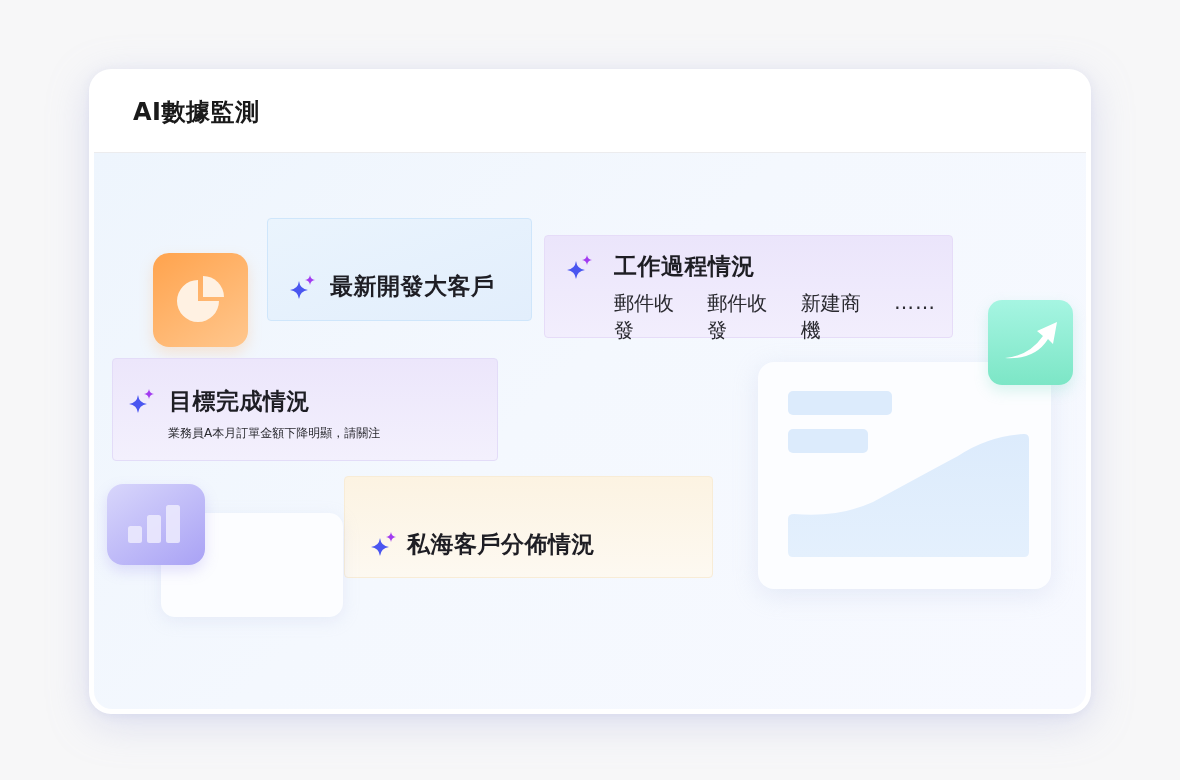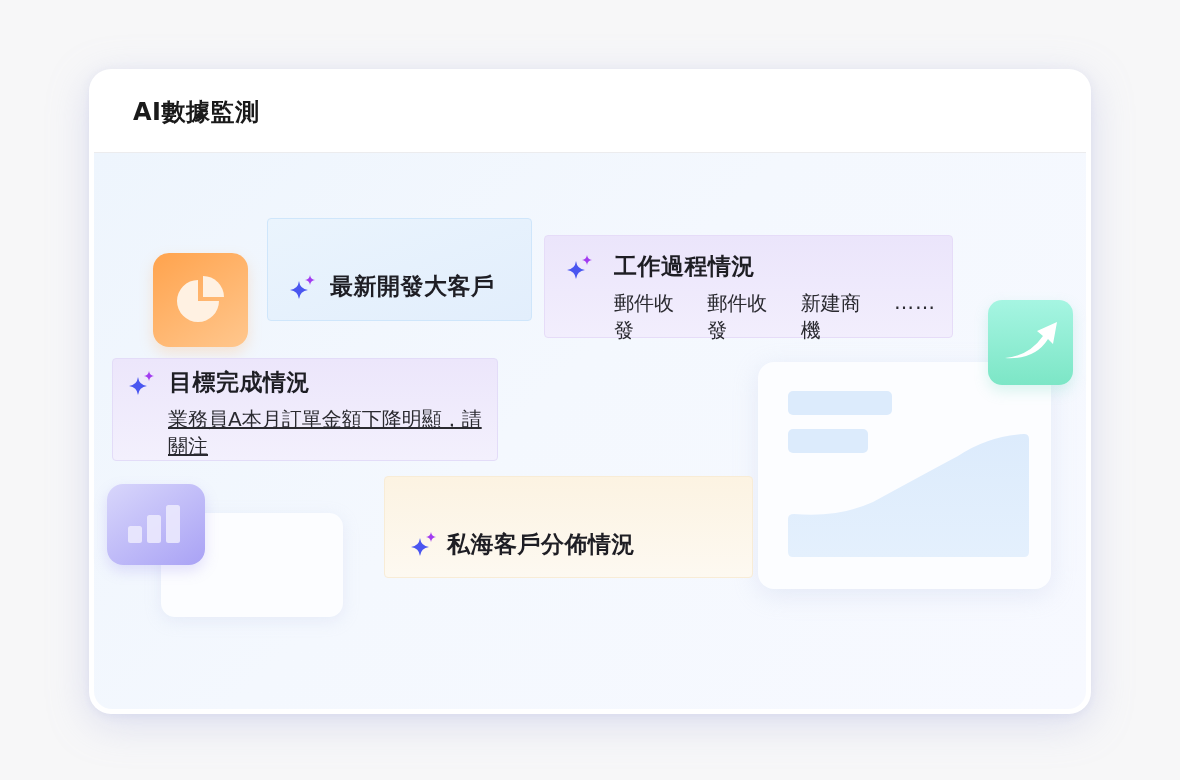--- a/index.html
+++ b/index.html
@@ -56,24 +56,24 @@
     .card-work .subs { display: flex; margin-left: 49px; margin-top: 8px; }
     .card-work .sub { font-size: 20px; color: #2a2a30; margin-right: 27px; }
     .card-work .sub.dots { margin-right: 0; letter-spacing: 1px; }
 
     .card-goal {
       left: 112px; top: 358px; width: 386px; height: 103px;
       background: linear-gradient(180deg, #ece6fb 0%, #f3f0fd 100%);
       border: 1.5px solid #e3dcf8;
       padding: 8px 0 0 14px;
     }
-    .card-goal .desc { font-size: 20px; color: #2a2a30; margin-left: 41px; margin-top: 8px; text-decoration: underline; }
+    .card-goal .desc { font-size: 12px; color: #2a2a30; margin-left: 41px; margin-top: 8px; }
 
     .card-private {
-      left: 384px; top: 476px; width: 369px; height: 102px;
+      left: 344px; top: 476px; width: 369px; height: 102px;
       background: linear-gradient(180deg, #fcf3e2 0%, #fdf9f1 100%);
       border: 1.5px solid #f8ecd6;
       padding: 34px 0 0 24px;
     }
 
     .icon-pie {
       left: 153px; top: 253px; width: 95px; height: 94px; border-radius: 16px;
       background: linear-gradient(145deg, #ffa34d 0%, #ffc78e 100%);
       box-shadow: 0 6px 14px rgba(255,170,90,0.25);
       display: flex; align-items: center; justify-content: center;

